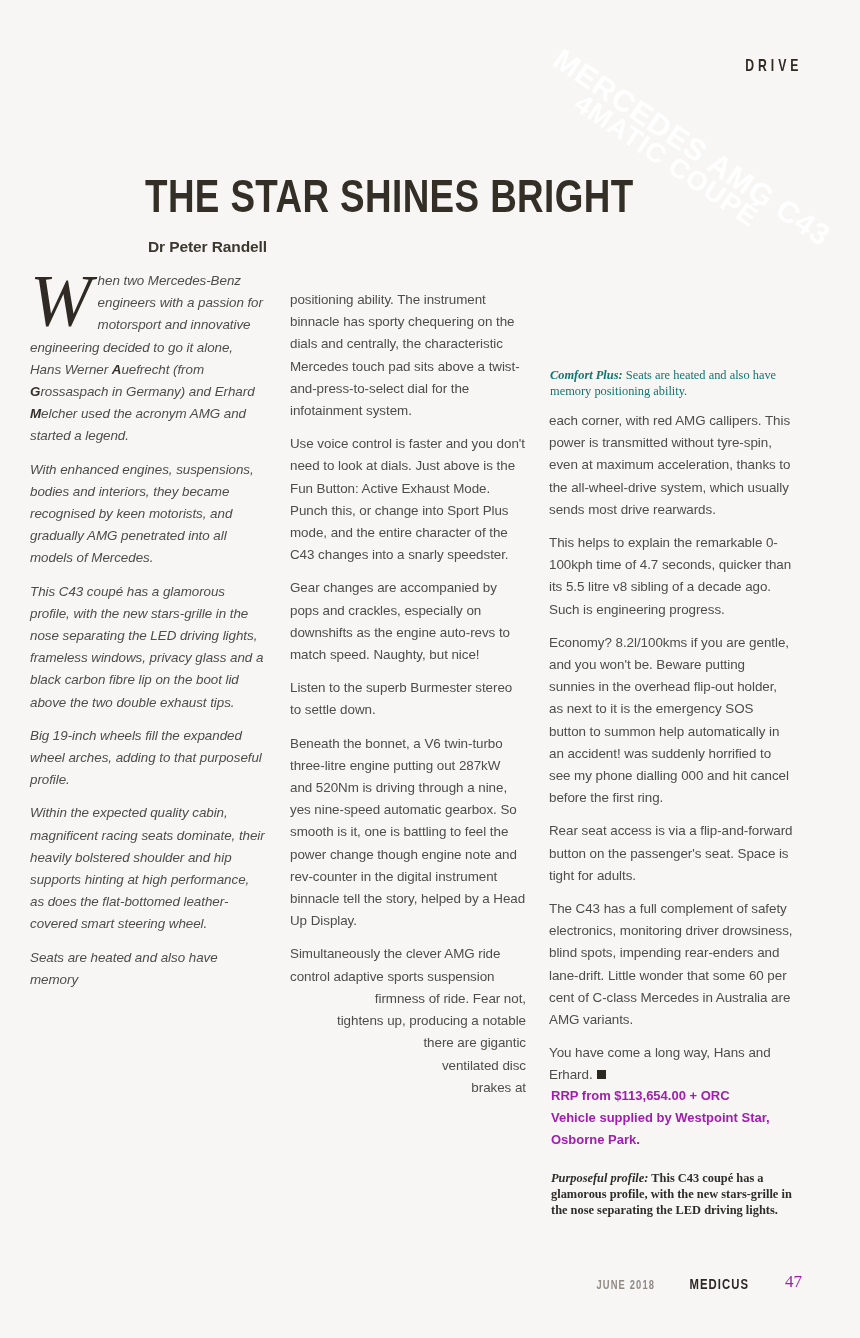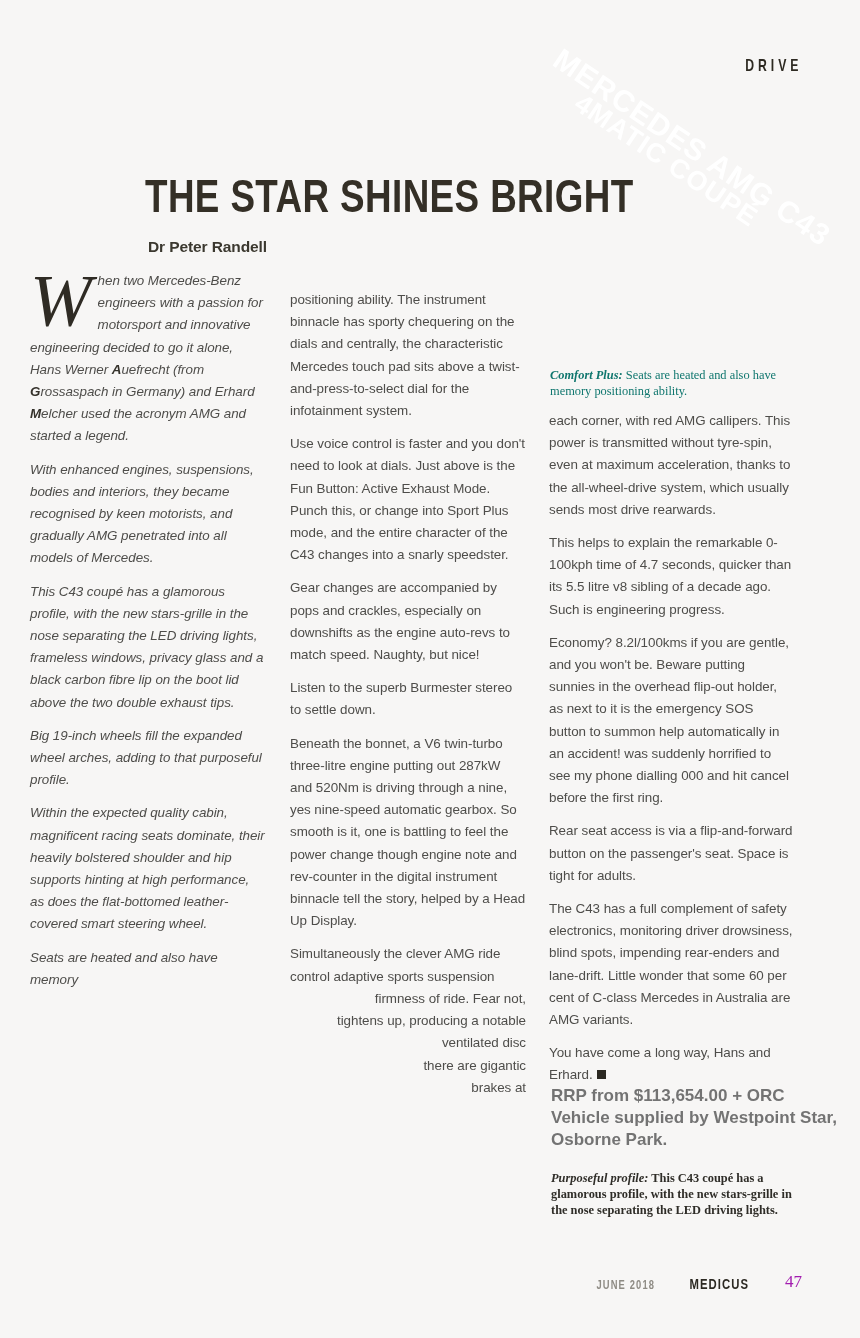--- a/index.html
+++ b/index.html
@@ -150,23 +150,23 @@
   }
 
   
   .pricing {
     position: absolute;
     left: 551px;
     top: 1085px;
     width: 250px;
     font-family: "Liberation Sans", sans-serif;
     font-weight: 700;
-    font-size: 17px;
+    font-size: 13px;
     line-height: 22px;
-    color: #737373;
+    color: #a21caf;
   }
   .pricing div { white-space: nowrap; }
 
   .endmark {
     display: inline-block;
     width: 9px;
     height: 9px;
     background: #2b2821;
     margin-left: 4px;
     vertical-align: 0px;
@@ -237,22 +237,22 @@
     <p>Use voice control      is faster and you don't need to look at dials. Just above is the Fun Button: Active Exhaust Mode. Punch this, or change into Sport Plus mode, and the entire character of the C43 changes into a snarly speedster.</p>
     <p>Gear changes are accompanied by pops and crackles, especially on downshifts as the engine auto-revs to match speed. Naughty, but nice!</p>
     <p>Listen to the superb Burmester stereo to settle down.</p>
     <p>Beneath the bonnet, a V6 twin-turbo three-litre engine putting out 287kW and 520Nm is driving through a nine, yes nine-speed automatic gearbox. So smooth is it, one is battling to feel the power change though engine note and rev-counter in the digital instrument binnacle tell the story, helped by a Head Up Display.</p>
     <div class="wrap-shape">
       <p>
         <span class="ln ln-a">Simultaneously the clever AMG ride</span>
         <span class="ln ln-b">control adaptive sports suspension</span>
         <span class="ln">firmness of ride. Fear not,</span>
         <span class="ln">tightens up, producing a notable</span>
+        <span class="ln">there are gigantic</span>
         <span class="ln">ventilated disc</span>
-        <span class="ln">there are gigantic</span>
         <span class="ln">brakes at</span>
       </p>
     </div>
   </div>
 
   <div class="caption caption-top">
     <span class="lead">Comfort Plus:</span><span> Seats are heated and also have memory positioning ability.</span>
   </div>
 
   <div class="col col-3">

